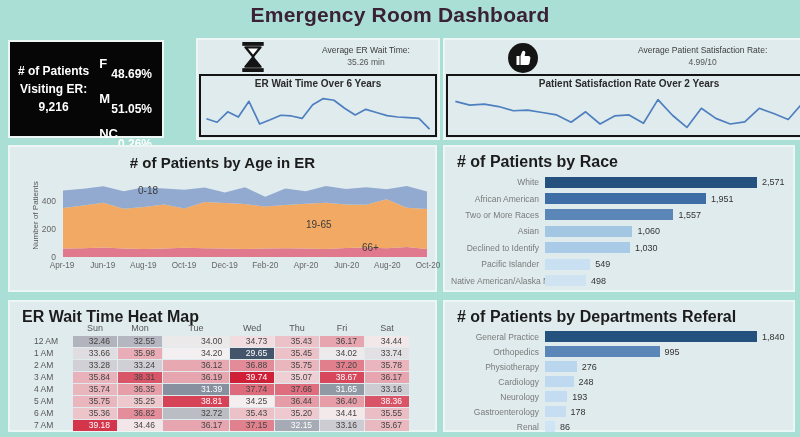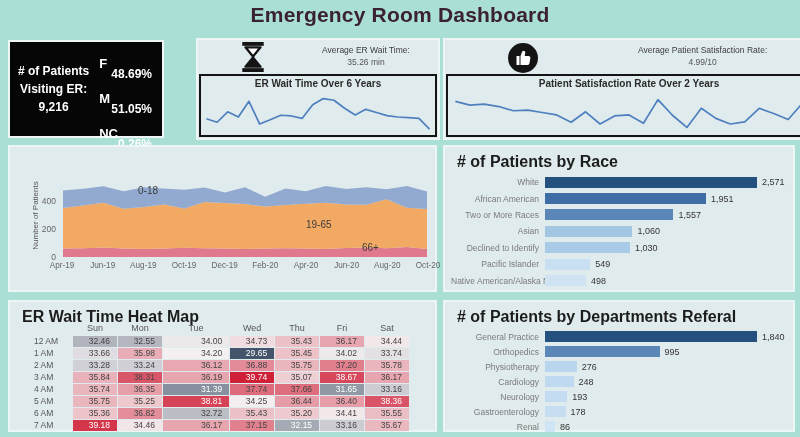--- a/index.html
+++ b/index.html
@@ -140,20 +140,21 @@
   </div>
   <div class="trend-box">
     <div class="trend-title">Patient Satisfaction Rate Over 2 Years</div>
     <svg id="sat-svg" viewBox="0 0 100 40" preserveAspectRatio="none">
         <polyline points="1.50,9.10 5.54,12.84 9.58,11.82 13.63,14.20 17.67,18.28 21.71,17.60 25.75,19.98 29.79,22.36 33.83,29.50 37.88,19.30 41.92,31.20 45.96,23.38 50.00,22.36 54.04,30.52 58.08,7.40 62.13,22.70 66.17,34.60 70.21,15.90 74.25,25.76 78.29,31.20 82.33,29.16 86.38,15.90 90.42,21.00 94.46,26.78 98.50,10.80" fill="none" stroke="#4e7fbe" stroke-width="1.7" vector-effect="non-scaling-stroke" stroke-linejoin="round"></polyline>
       </svg>
   </div>
 </div>
 
 <div class="panel" id="age-panel">
+  <div class="panel-title-center"># of Patients by Age in ER</div>
   <div class="ylab">Number of Patients</div>
   <svg id="age-plot" viewBox="0 0 366 84" preserveAspectRatio="none">
       <path d="M1.0,73.6 L21.2,73.3 L41.4,72.5 L61.7,73.6 L81.9,73.9 L102.1,73.6 L122.3,72.8 L142.6,73.3 L162.8,73.6 L183.0,73.9 L203.2,73.6 L223.4,73.3 L243.7,73.6 L263.9,73.9 L284.1,73.0 L304.3,72.5 L324.6,73.3 L344.8,71.9 L365.0,73.9 L365.0,82.0 L344.8,82.0 L324.6,82.0 L304.3,82.0 L284.1,82.0 L263.9,82.0 L243.7,82.0 L223.4,82.0 L203.2,82.0 L183.0,82.0 L162.8,82.0 L142.6,82.0 L122.3,82.0 L102.1,82.0 L81.9,82.0 L61.7,82.0 L41.4,82.0 L21.2,82.0 L1.0,82.0 Z" fill="#e0798e"></path>
       <path d="M1.0,33.0 L21.2,30.6 L41.4,27.7 L61.7,33.7 L81.9,31.9 L102.1,29.5 L122.3,33.6 L142.6,27.1 L162.8,28.1 L183.0,29.1 L203.2,31.6 L223.4,29.9 L243.7,28.8 L263.9,27.7 L284.1,29.6 L304.3,29.8 L324.6,24.3 L344.8,32.7 L365.0,34.0 L365.0,73.9 L344.8,71.9 L324.6,73.3 L304.3,72.5 L284.1,73.0 L263.9,73.9 L243.7,73.6 L223.4,73.3 L203.2,73.6 L183.0,73.9 L162.8,73.6 L142.6,73.3 L122.3,72.8 L102.1,73.6 L81.9,73.9 L61.7,73.6 L41.4,72.5 L21.2,73.3 L1.0,73.6 Z" fill="#f1a964"></path>
       <path d="M1.0,15.5 L21.2,13.8 L41.4,11.2 L61.7,16.2 L81.9,12.3 L102.1,13.4 L122.3,14.7 L142.6,12.4 L162.8,17.6 L183.0,12.3 L203.2,21.8 L223.4,13.4 L243.7,16.2 L263.9,10.9 L284.1,14.0 L304.3,12.3 L324.6,14.2 L344.8,11.0 L365.0,16.5 L365.0,34.0 L344.8,32.7 L324.6,24.3 L304.3,29.8 L284.1,29.6 L263.9,27.7 L243.7,28.8 L223.4,29.9 L203.2,31.6 L183.0,29.1 L162.8,28.1 L142.6,27.1 L122.3,33.6 L102.1,29.5 L81.9,31.9 L61.7,33.7 L41.4,27.7 L21.2,30.6 L1.0,33.0 Z" fill="#92aacf"></path>
     </svg>
   <div id="age-yticks">
       <span class="ytick" style="left: 26px; top: 105px;">0</span>
       <span class="ytick" style="left: 26px; top: 77px;">200</span>
       <span class="ytick" style="left: 26px; top: 49px;">400</span>

